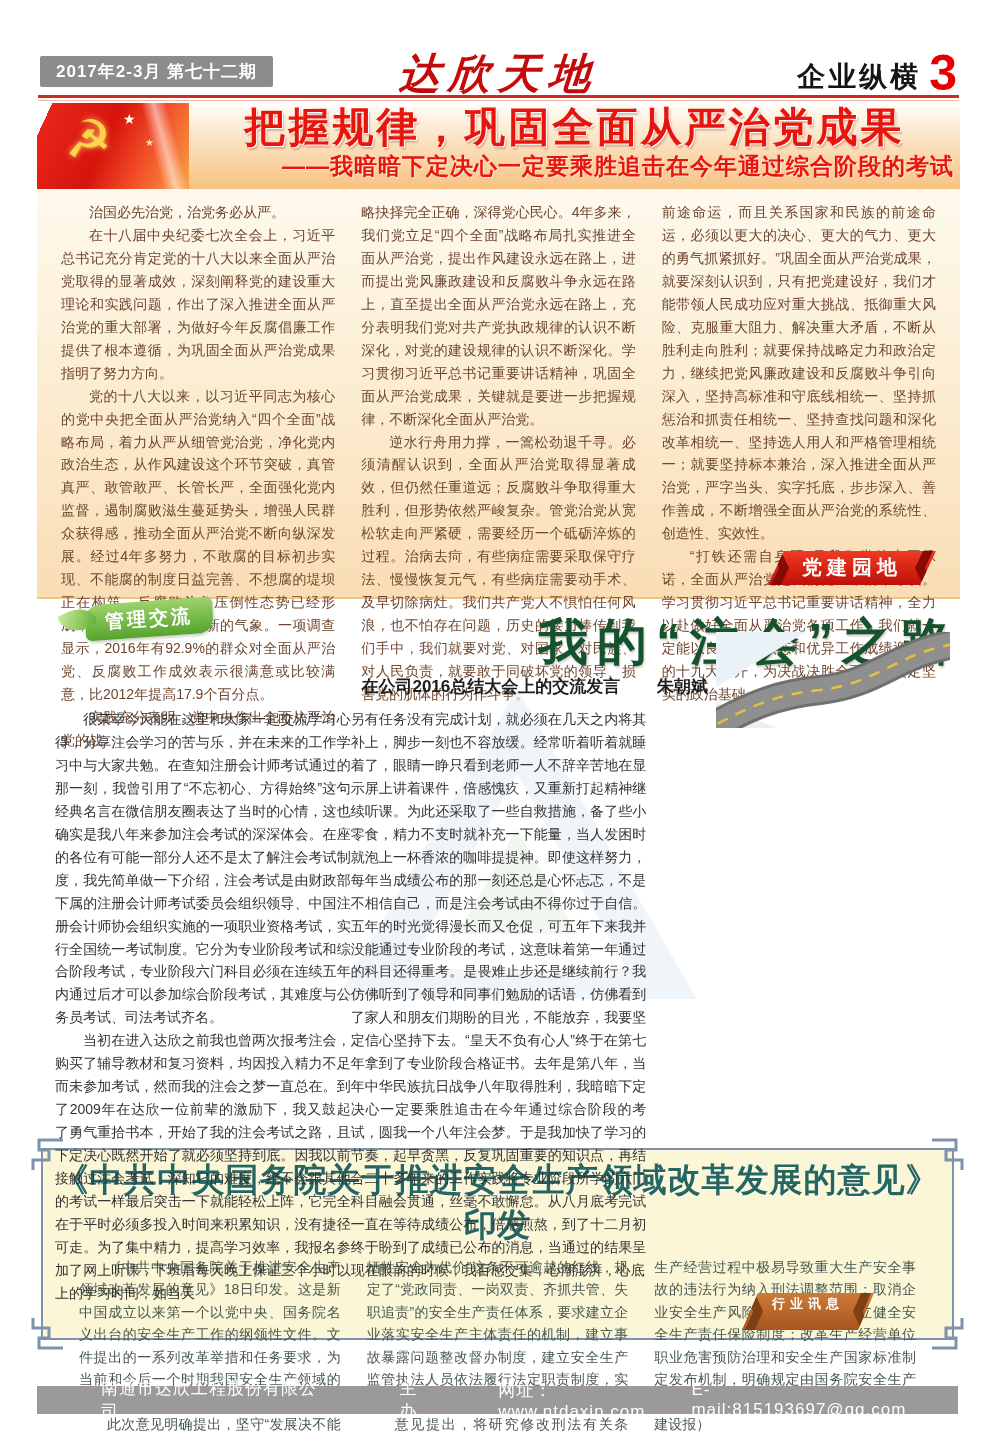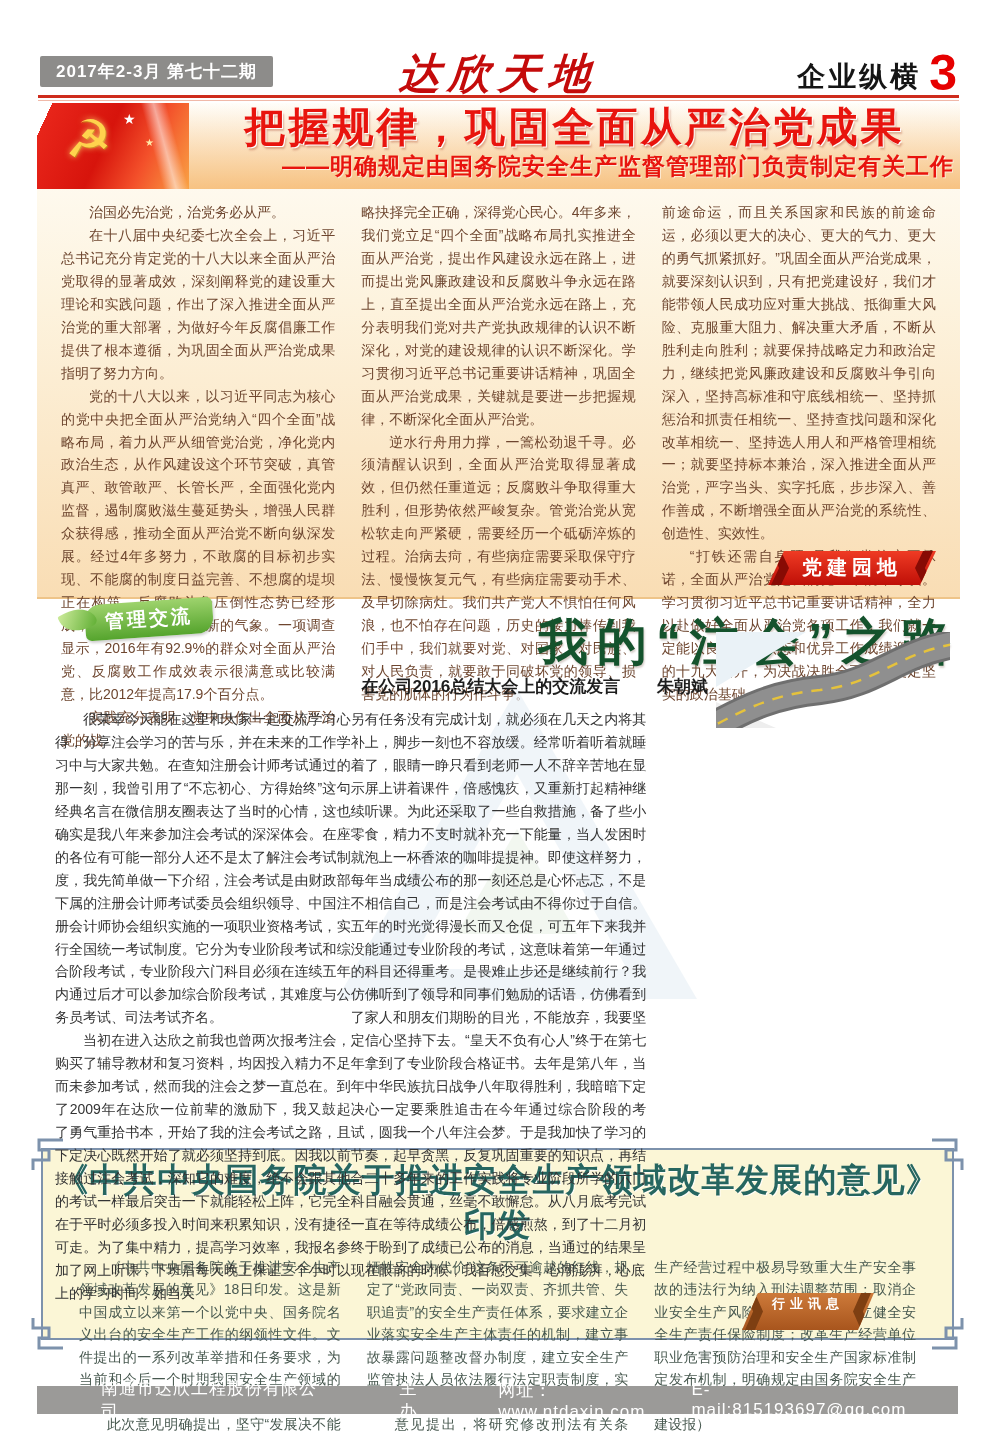--- a/index.html
+++ b/index.html
@@ -122,21 +122,21 @@
   <div class="article1">
     <div class="a1-banner">
       <div class="emblem">
         <span class="hs">☭</span>
         <span class="star1">★</span>
         <span class="star2">★</span>
         <span class="ray"></span>
       </div>
       <div class="a1-titles">
         <div class="a1-title">把握规律，巩固全面从严治党成果</div>
-        <div class="a1-subtitle">——明确规定由国务院安全生产监督管理部门负责制定有关工作</div>
+        <div class="a1-subtitle">——我暗暗下定决心一定要乘胜追击在今年通过综合阶段的考试</div>
       </div>
     </div>
     <div class="a1-cols">
       <div class="col">
           <p class="para">治国必先治党，治党务必从严。</p>
           <p class="para">在十八届中央纪委七次全会上，习近平总书记充分肯定党的十八大以来全面从严治党取得的显著成效，深刻阐释党的建设重大理论和实践问题，作出了深入推进全面从严治党的重大部署，为做好今年反腐倡廉工作提供了根本遵循，为巩固全面从严治党成果指明了努力方向。</p>
           <p class="para">党的十八大以来，以习近平同志为核心的党中央把全面从严治党纳入“四个全面”战略布局，着力从严从细管党治党，净化党内政治生态，从作风建设这个环节突破，真管真严、敢管敢严、长管长严，全面强化党内监督，遏制腐败滋生蔓延势头，增强人民群众获得感，推动全面从严治党不断向纵深发展。经过4年多努力，不敢腐的目标初步实现、不能腐的制度日益完善、不想腐的堤坝正在构筑，反腐败斗争压倒性态势已经形成，党内政治生活呈现新的气象。一项调查显示，2016年有92.9%的群众对全面从严治党、反腐败工作成效表示很满意或比较满意，比2012年提高17.9个百分点。</p>
           <p class="para">实践充分表明，党中央作出全面从严治党的战</p>
         </div>
       <div class="col">

